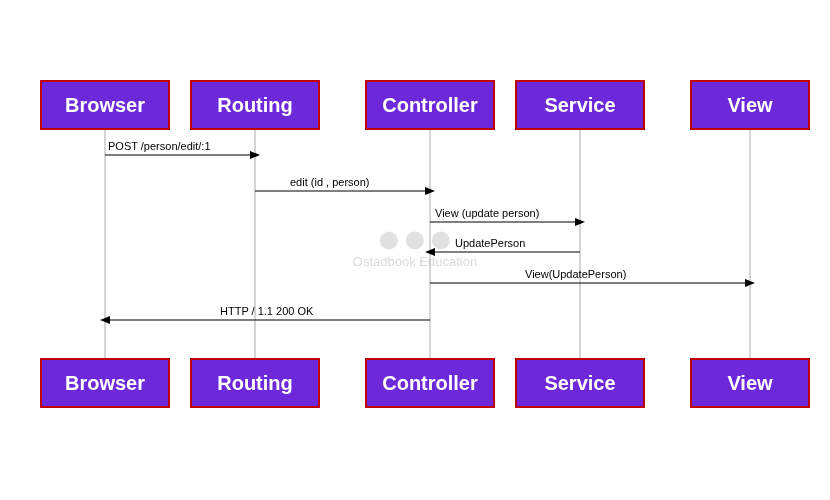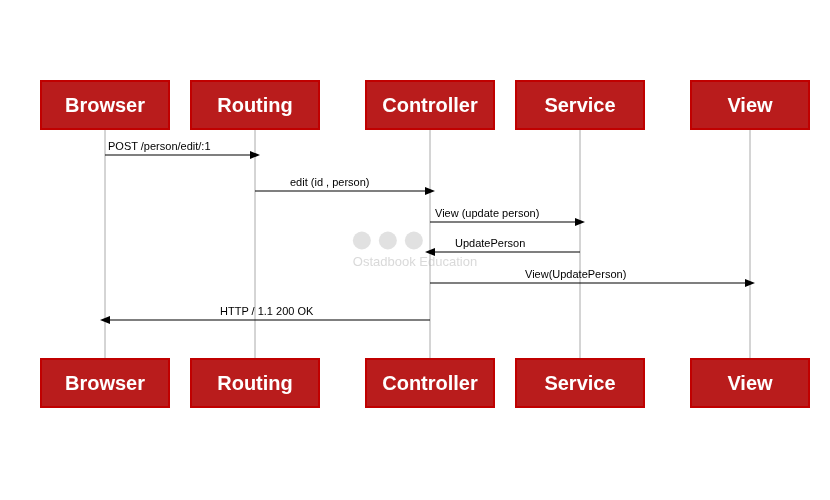--- a/index.html
+++ b/index.html
@@ -14,21 +14,21 @@
 
     .diagram-container {
       width: 830px;
       height: 500px;
       position: relative;
     }
 
     
     .actor-box {
       position: absolute;
-      background: #b91c1c;
+      background: #6d28d9;
       color: #fff;
       font-weight: bold;
       font-size: 20px;
       display: flex;
       align-items: center;
       justify-content: center;
       border: 2px solid #c00000;
     }
 
     
@@ -37,21 +37,21 @@
       top: 50%;
       left: 50%;
       transform: translate(-50%, -50%);
       color: rgba(180,180,180,0.5);
       font-size: 13px;
       white-space: nowrap;
       pointer-events: none;
       z-index: 10;
       display: flex;
       flex-direction: column;
-      align-items: flex-start;
+      align-items: center;
       gap: 4px;
     }
 
     .watermark-dots {
       display: flex;
       gap: 8px;
     }
 
     .watermark-dot {
       width: 18px;

